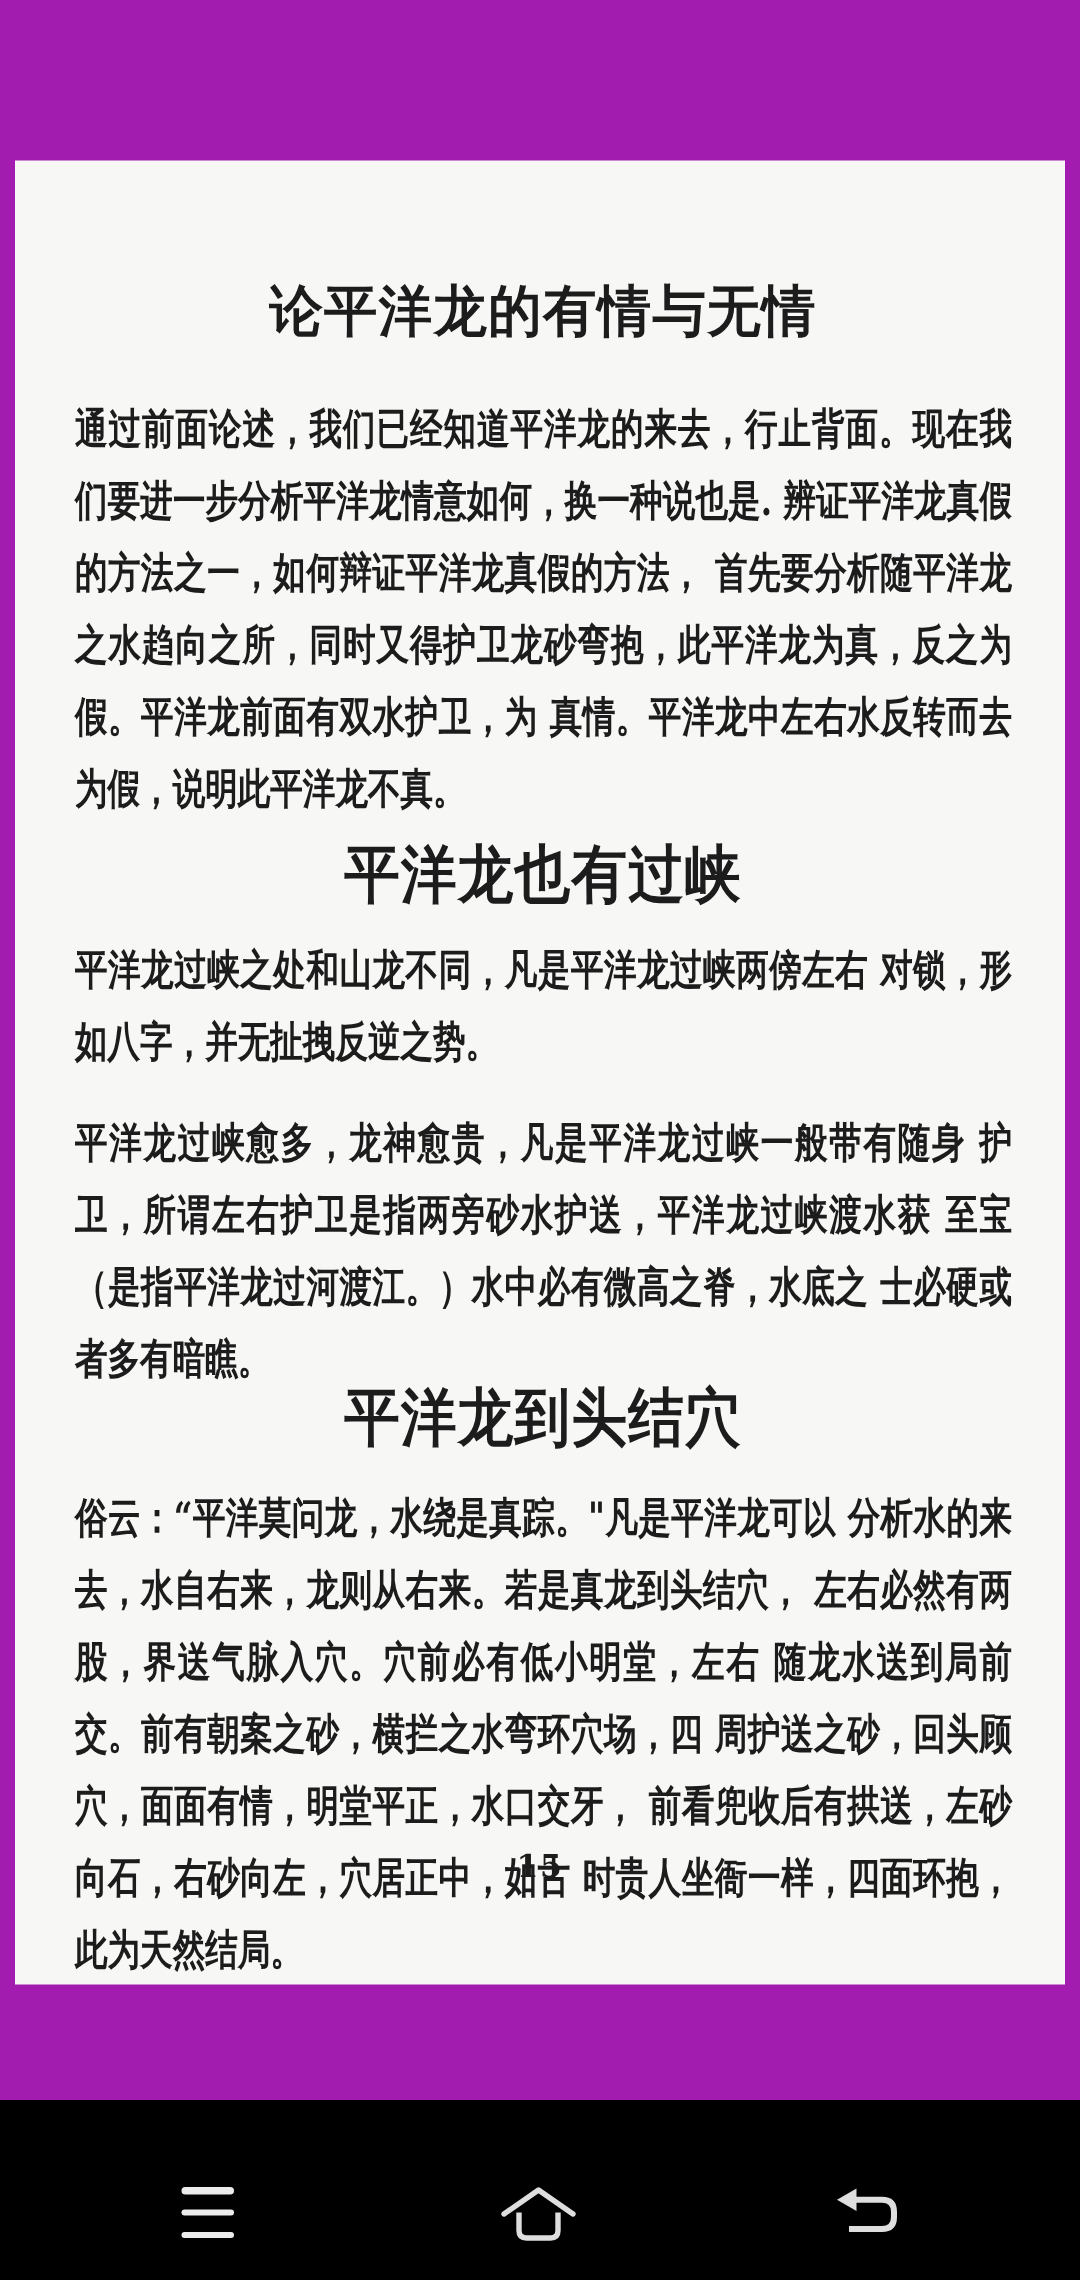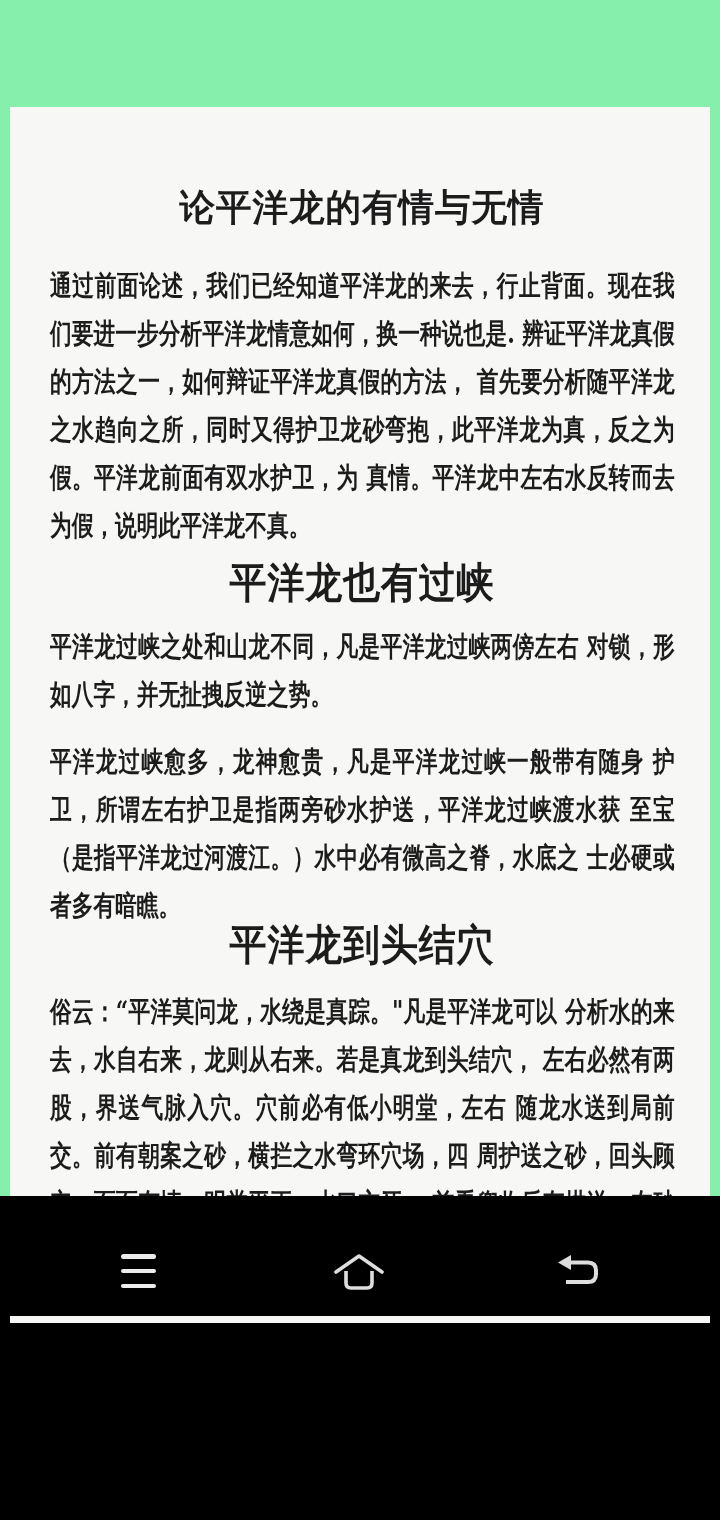--- a/index.html
+++ b/index.html
@@ -4,22 +4,22 @@
 <style>
   html, body {
     margin: 0; padding: 0;
     width: 720px; height: 1520px;
     background: #000000;
     overflow: hidden;
     font-family: "DejaVu Serif", serif;
   }
   .screen {
     position: relative;
-    width: 720px; height: 1316px;
-    background: #86efac;
+    width: 720px; height: 1520px;
+    background: #a21caf;
   }
   
   .page {
     position: absolute;
     left: 10px; top: 107px;
     width: 700px; height: 1216px;
     background: #f7f7f5;
     color: #1c1c1c;
   }
   .content {

